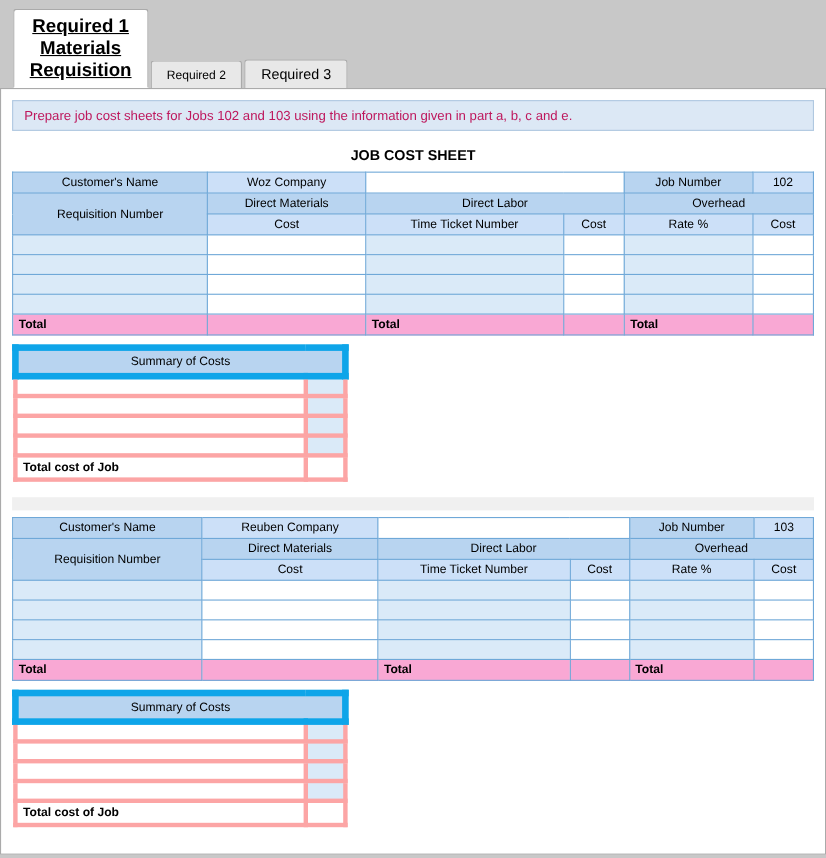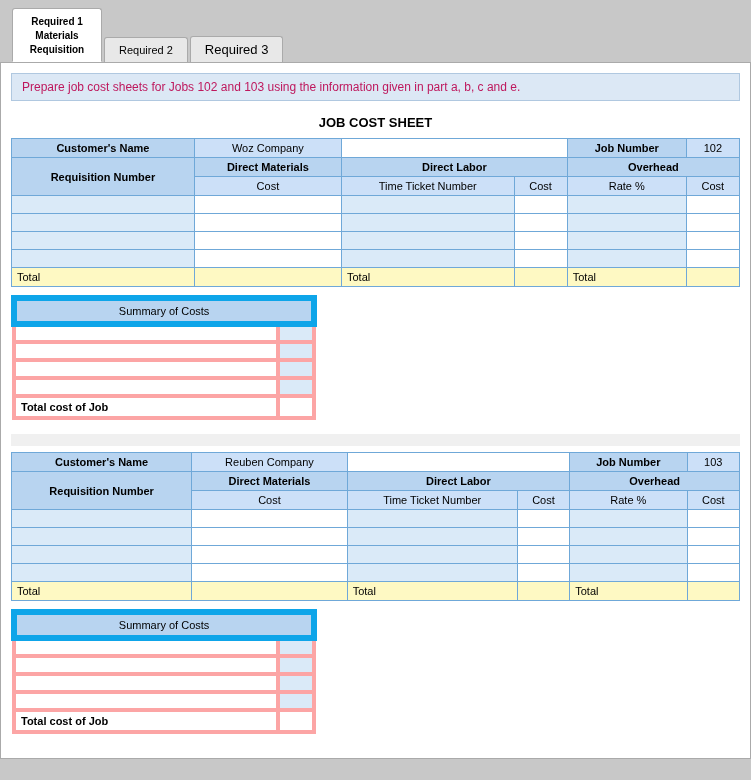--- a/index.html
+++ b/index.html
@@ -75,41 +75,41 @@
     }
 
     .job-cost-table th, .job-cost-table td {
       border: 1px solid #6fa8d8;
       padding: 3px 5px;
       font-size: 11px;
     }
 
     .header-blue {
       background: #b8d4f0;
-      font-weight: bold;
+      font-weight: normal;
     }
 
     .header-blue-light {
       background: #cce0f8;
       font-weight: normal;
       text-align: center;
     }
 
     .data-row td {
       height: 18px;
       background: #fff;
     }
 
     .data-row td.blue-cell {
       background: #daeaf8;
     }
 
     .total-row td {
-      background: #fef9c3;
-      font-weight: normal;
+      background: #f9a8d4;
+      font-weight: bold;
     }
 
     .summary-section {
       margin-top: 8px;
       margin-bottom: 14px;
     }
 
     .summary-table {
       width: 42%;
       border-collapse: collapse;
@@ -144,21 +144,21 @@
       height: 12px;
       background: #f0f0f0;
       margin: 6px 0;
     }
   </style>
 </head>
 <body>
 
 <div class="tabs-bar">
   <div class="tab active tab-requisition">
-    <span style="white-space:pre-line; font-size:10px;">Required 1
+    <span style="white-space:pre-line; font-size:17px;text-decoration:underline;">Required 1
 Materials
 Requisition</span>
   </div>
   <div class="tab">
     <span style="font-size:11px;">Required 2</span>
   </div>
   <div class="tab">
     <span style="font-size:13px;">Required 3</span>
   </div>
 </div>

